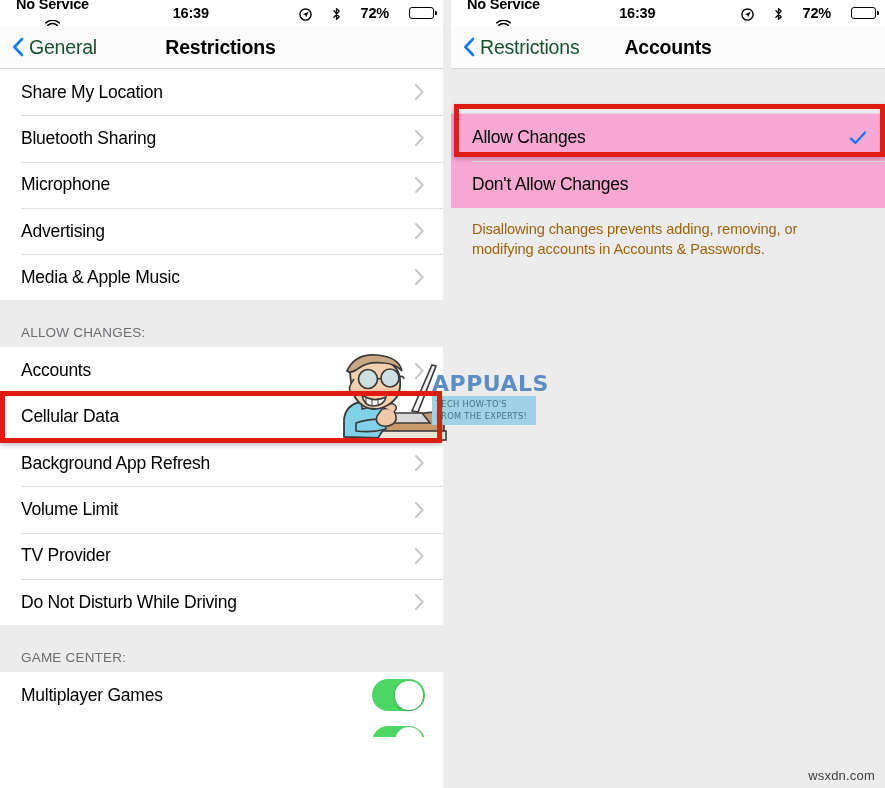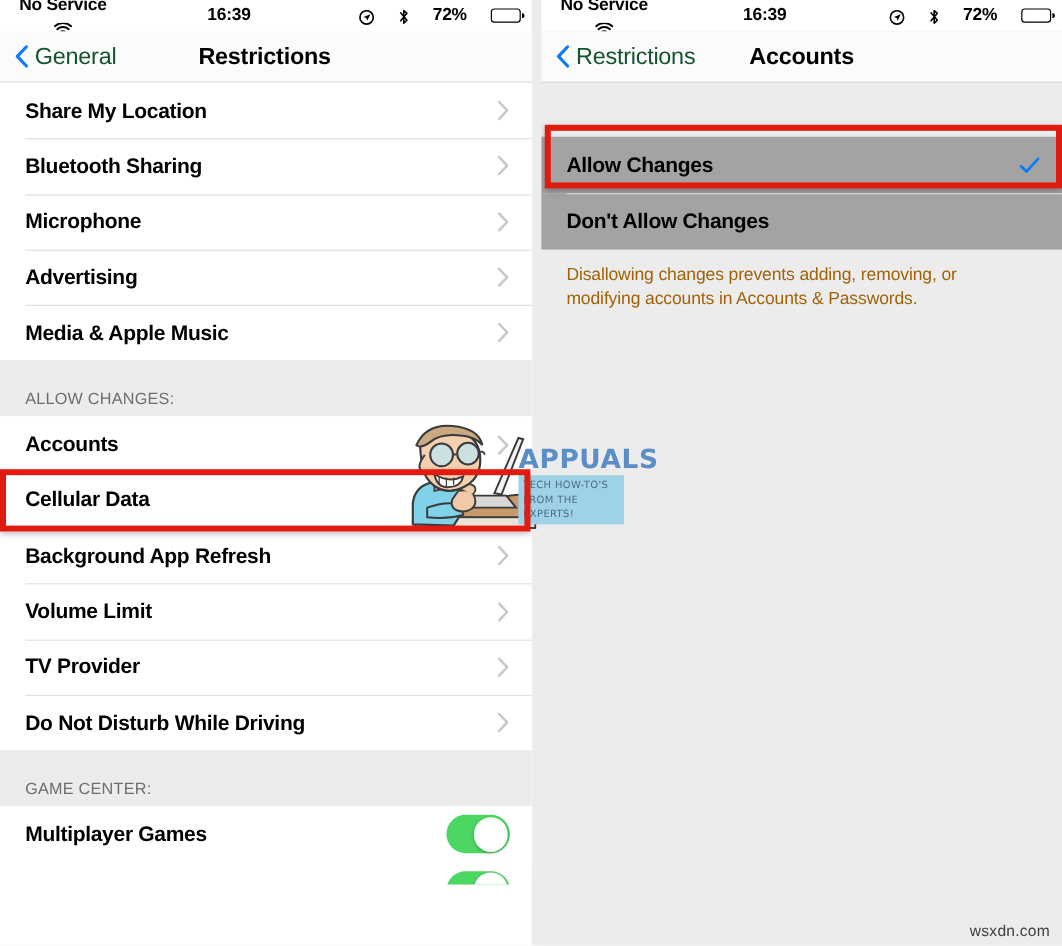--- a/index.html
+++ b/index.html
@@ -85,21 +85,21 @@
     text-align: center;
     font-size: 19.5px;
     font-weight: bold;
     color: #000;
     letter-spacing: -0.2px;
     pointer-events: none;
   }
   .panel-left .nav-title { transform: translateX(-1px); }
 
   
-  .list-group { background: #ffffff; font-weight: bold; }
+  .list-group { background: #ffffff; }
   .row {
     height: 46.3px;
     display: flex;
     align-items: center;
     padding: 0 14px 0 21px;
     background: #ffffff;
     position: relative;
     cursor: pointer;
   }
   .row + .row::before {
@@ -145,21 +145,21 @@
     box-shadow: 0 1px 3px rgba(0,0,0,.28);
   }
   .row-toggle { padding-right: 14px; }
   .row-clip { height: 18px; overflow: hidden; position: relative; }
   .row-clip .row { height: 46.3px; }
 
   
   .rp-top-gap { height: 44px; background: #ececed; }
   .rp-row {
     height: 47px;
-    background: #a3a3a3;
+    background: #f9a8d4;
     display: flex;
     align-items: center;
     padding: 0 18px 0 21px;
     position: relative;
     cursor: pointer;
   }
   .rp-row + .rp-row::before {
     content: "";
     position: absolute; left: 21px; right: 0; top: 0;
     height: 1px; background: #e0e0e2;
@@ -213,21 +213,21 @@
   }
   .wm-sub {
     background: #9fd2e6;
     color: #4a6f8a;
     font-size: 8.3px;
     font-family: "DejaVu Sans", sans-serif;
     line-height: 1.45;
     letter-spacing: 0.3px;
     padding: 2px 3px 3px 4px;
     margin-top: 1px;
-    width: 88px;
+    width: 104px;
   }
 
   
   .credit {
     position: absolute;
     right: 10px; bottom: 5px;
     font-size: 13px;
     color: #404040;
     font-family: "Liberation Sans", sans-serif;
     z-index: 50;

